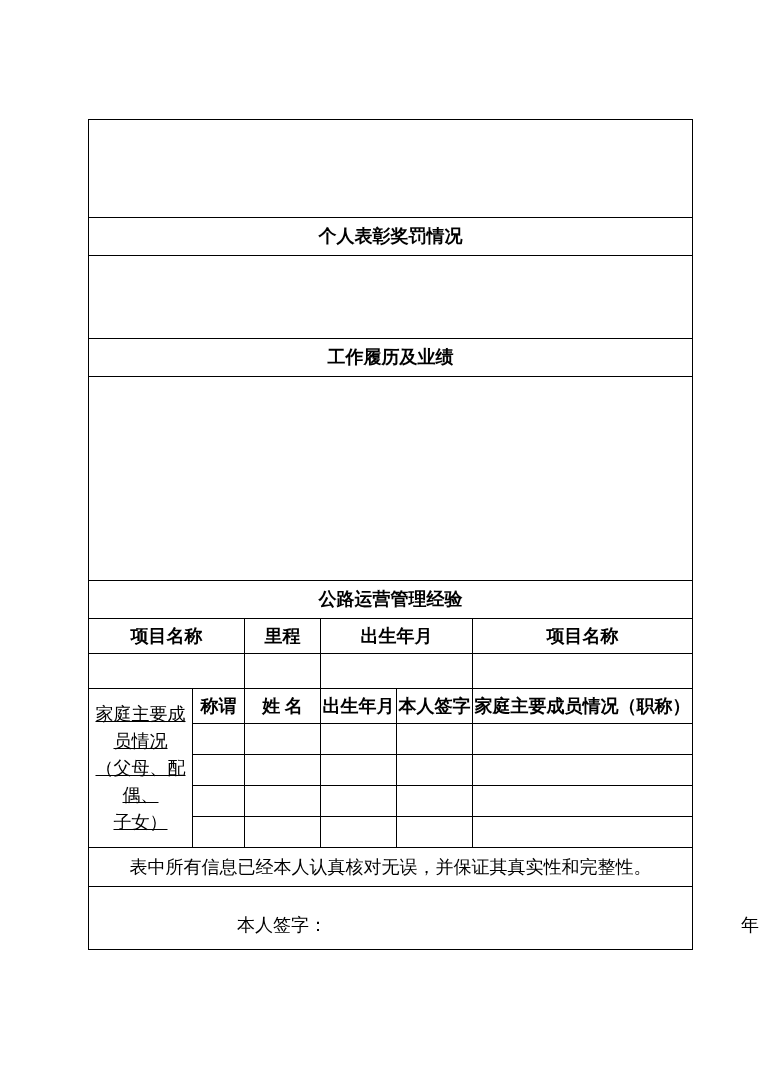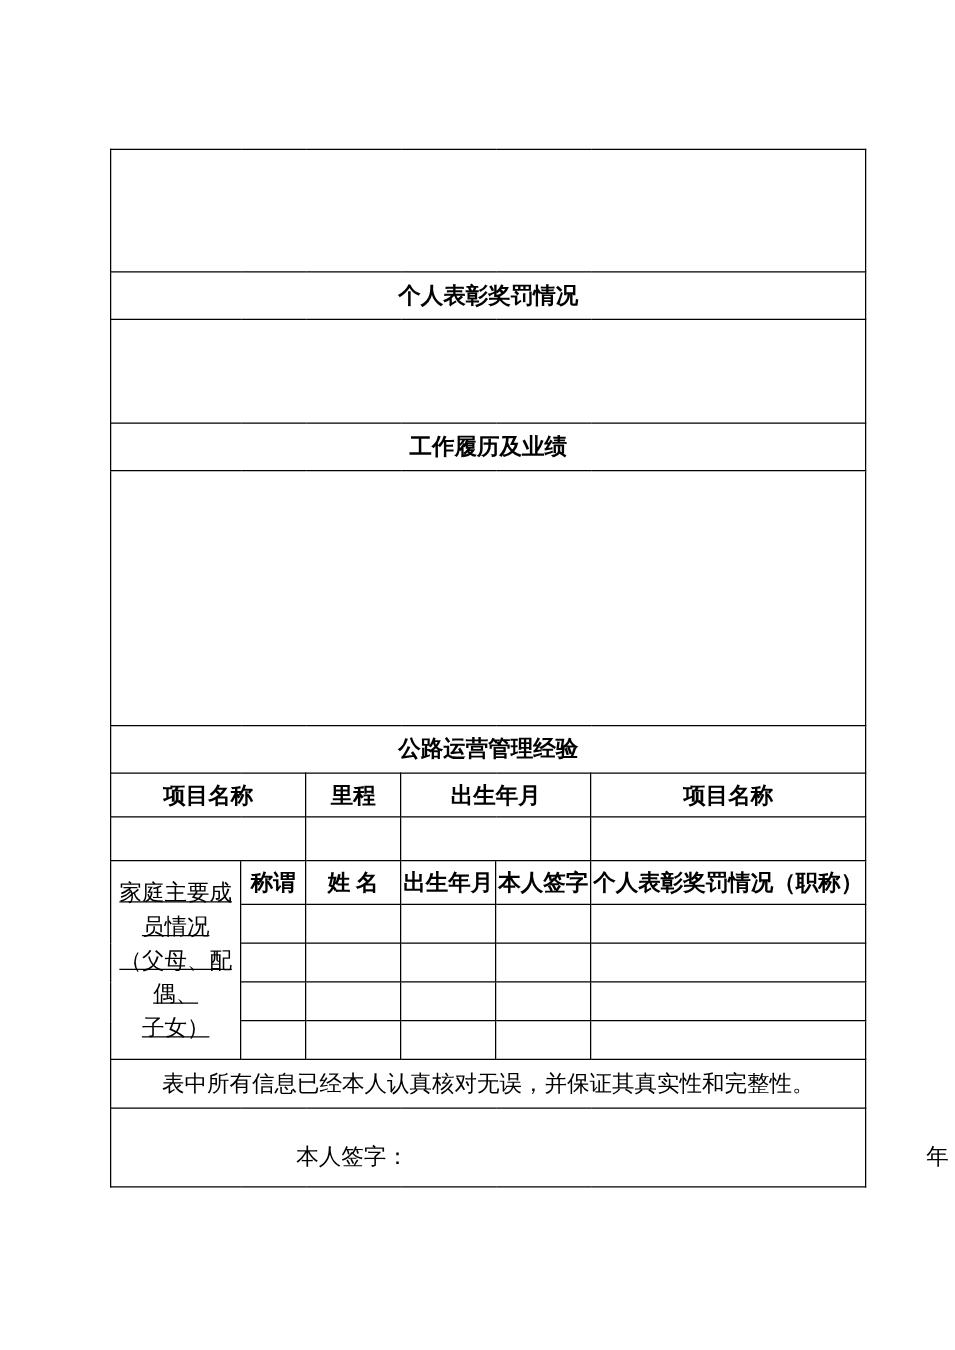--- a/index.html
+++ b/index.html
@@ -134,21 +134,21 @@
       <tr>
         <td class="family-label" rowspan="5">
           <span class="lbl-line">家庭主要成员情况</span>
           <span class="lbl-line">（父母、配偶、</span>
           <span class="lbl-line">子女）</span>
         </td>
         <td class="col-head">称谓</td>
         <td class="col-head">姓 名</td>
         <td class="col-head">出生年月</td>
         <td class="col-head">本人签字</td>
-        <td class="col-head">个人表彰奖罚情况（职称）</td>
+        <td class="col-head">家庭主要成员情况（职称）</td>
       </tr>
       <tr>
         <td class="data-row"></td>
         <td class="data-row"></td>
         <td class="data-row"></td>
         <td class="data-row"></td>
         <td class="data-row"></td>
       </tr>
       <tr>
         <td class="data-row"></td>

